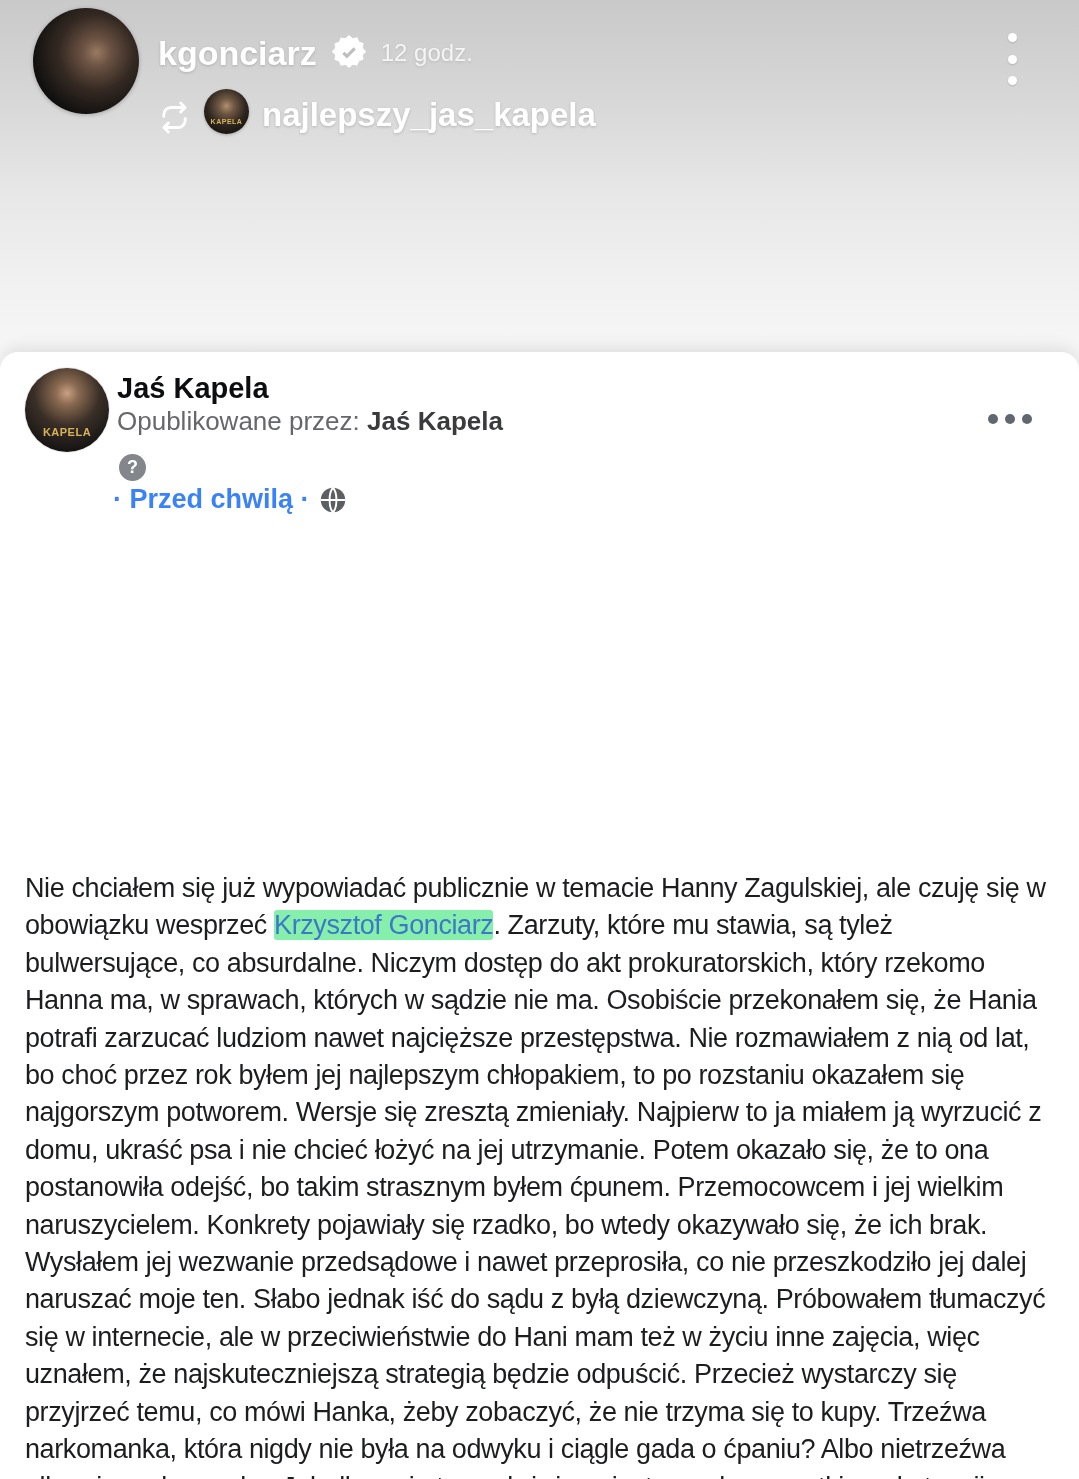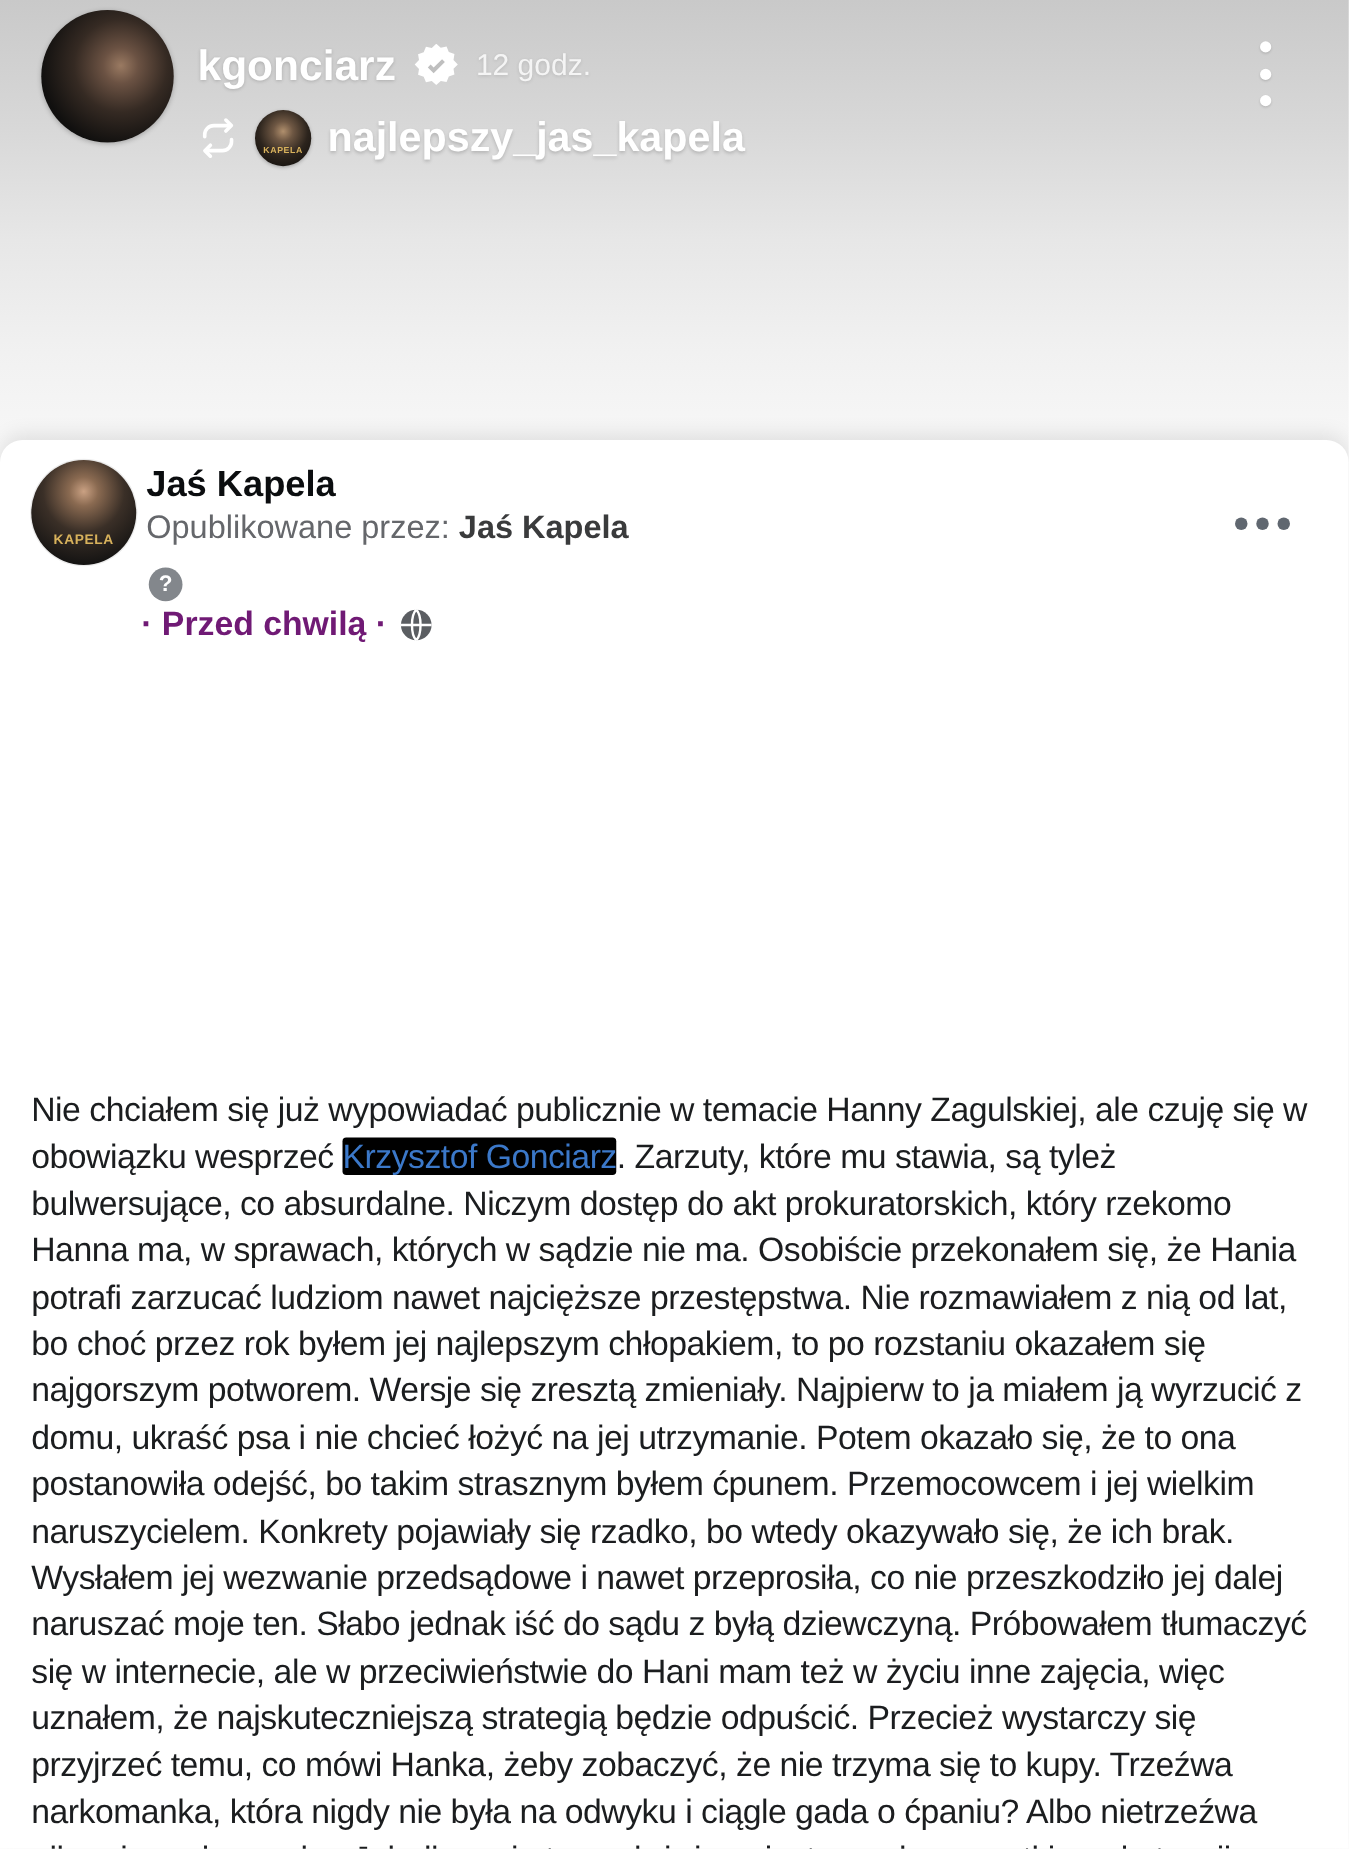--- a/index.html
+++ b/index.html
@@ -11,21 +11,21 @@
   
   .story-header{position:absolute;left:0;top:0;width:100%;height:130px;}
   .story-avatar{position:absolute;left:33px;top:8px;width:106px;height:106px;border-radius:50%;
       background:radial-gradient(circle at 60% 42%,#9a7a62 0%,#6b5243 16%,#352a23 42%,#11100f 72%,#070707 100%);
       box-shadow:0 1px 4px rgba(0,0,0,.25);}
   .story-meta{position:absolute;left:158px;top:28px;}
   .story-row1{display:flex;align-items:center;gap:14px;height:50px;}
   .story-username{font-size:34px;font-weight:700;color:#ffffff;text-shadow:0 1px 3px rgba(0,0,0,.18);}
   .badge{width:36px;height:36px;display:inline-block;}
   .story-time{font-size:24px;font-weight:400;color:rgba(255,255,255,.82);text-shadow:0 1px 3px rgba(0,0,0,.12);}
-  .story-row2{display:flex;align-items:center;gap:13px;margin-top:8px;height:48px;}
+  .story-row2{display:flex;align-items:flex-end;gap:13px;margin-top:8px;height:48px;}
   .repost-icon{width:33px;height:33px;}
   .mini-avatar{width:45px;height:45px;border-radius:50%;flex:0 0 auto;position:relative;
       background:radial-gradient(circle at 50% 38%,#b08f6d 0%,#6e5743 22%,#2c241d 55%,#0a0908 100%);
       box-shadow:0 1px 3px rgba(0,0,0,.25);display:flex;align-items:flex-end;justify-content:center;}
   .mini-avatar span{font-size:7px;font-weight:700;color:#d8b25c;letter-spacing:.5px;margin-bottom:9px;}
   .repost-username{font-size:33px;font-weight:700;color:#ffffff;text-shadow:0 1px 3px rgba(0,0,0,.18);}
   .vdots{position:absolute;right:61px;top:33px;width:12px;height:52px;display:flex;flex-direction:column;
          justify-content:space-between;align-items:center;cursor:pointer;}
   .vdots i{width:9px;height:9px;border-radius:50%;background:#ffffff;box-shadow:0 1px 2px rgba(0,0,0,.15);}
 
@@ -36,29 +36,29 @@
   .post-avatar{position:absolute;left:0;top:2px;width:84px;height:84px;border-radius:50%;
       background:radial-gradient(circle at 50% 30%,#caa183 0%,#8a6a51 16%,#3a2f27 45%,#101010 85%);
       box-shadow:0 0 0 1px rgba(0,0,0,.08);display:flex;align-items:flex-end;justify-content:center;}
   .post-avatar span{font-size:11px;font-weight:700;color:#d8b25c;letter-spacing:.5px;margin-bottom:14px;}
   .post-author{position:absolute;left:92px;top:6px;font-size:29px;font-weight:700;color:#0b0d0f;}
   .post-byline{position:absolute;left:92px;top:40px;font-size:26px;color:#65676b;white-space:nowrap;}
   .post-byline .byname{font-weight:700;color:#3a3b3c;}
   .help-circle{position:absolute;left:94px;top:88px;width:27px;height:27px;border-radius:50%;background:#83878c;
       color:#ffffff;font-size:18px;font-weight:700;display:flex;align-items:center;justify-content:center;cursor:pointer;}
   .post-timerow{position:absolute;left:88px;top:118px;display:flex;align-items:center;gap:9px;
-      font-size:27px;font-weight:600;color:#701a75;}
+      font-size:27px;font-weight:600;color:#3b82f6;}
   .globe{width:28px;height:28px;}
   .hdots{position:absolute;right:16px;top:42px;display:flex;gap:7px;cursor:pointer;padding:6px;}
   .hdots i{width:10px;height:10px;border-radius:50%;background:#606770;}
 
   .post-body{position:absolute;left:25px;top:518px;width:1030px;font-size:27px;line-height:37.4px;
       color:#1b1d1f;letter-spacing:-0.4px;text-align:left;}
   .seg{white-space:pre-wrap;}
-  .seg-link{color:#3b78c9;background:#000000;border-radius:3px;cursor:pointer;}
+  .seg-link{color:#3b78c9;background:#86efac;border-radius:3px;cursor:pointer;}
 </style>
 </head>
 <body>
 
 <div class="stage">
 
   <div class="story-header">
     <div class="story-avatar"></div>
 
     <div class="story-meta">

